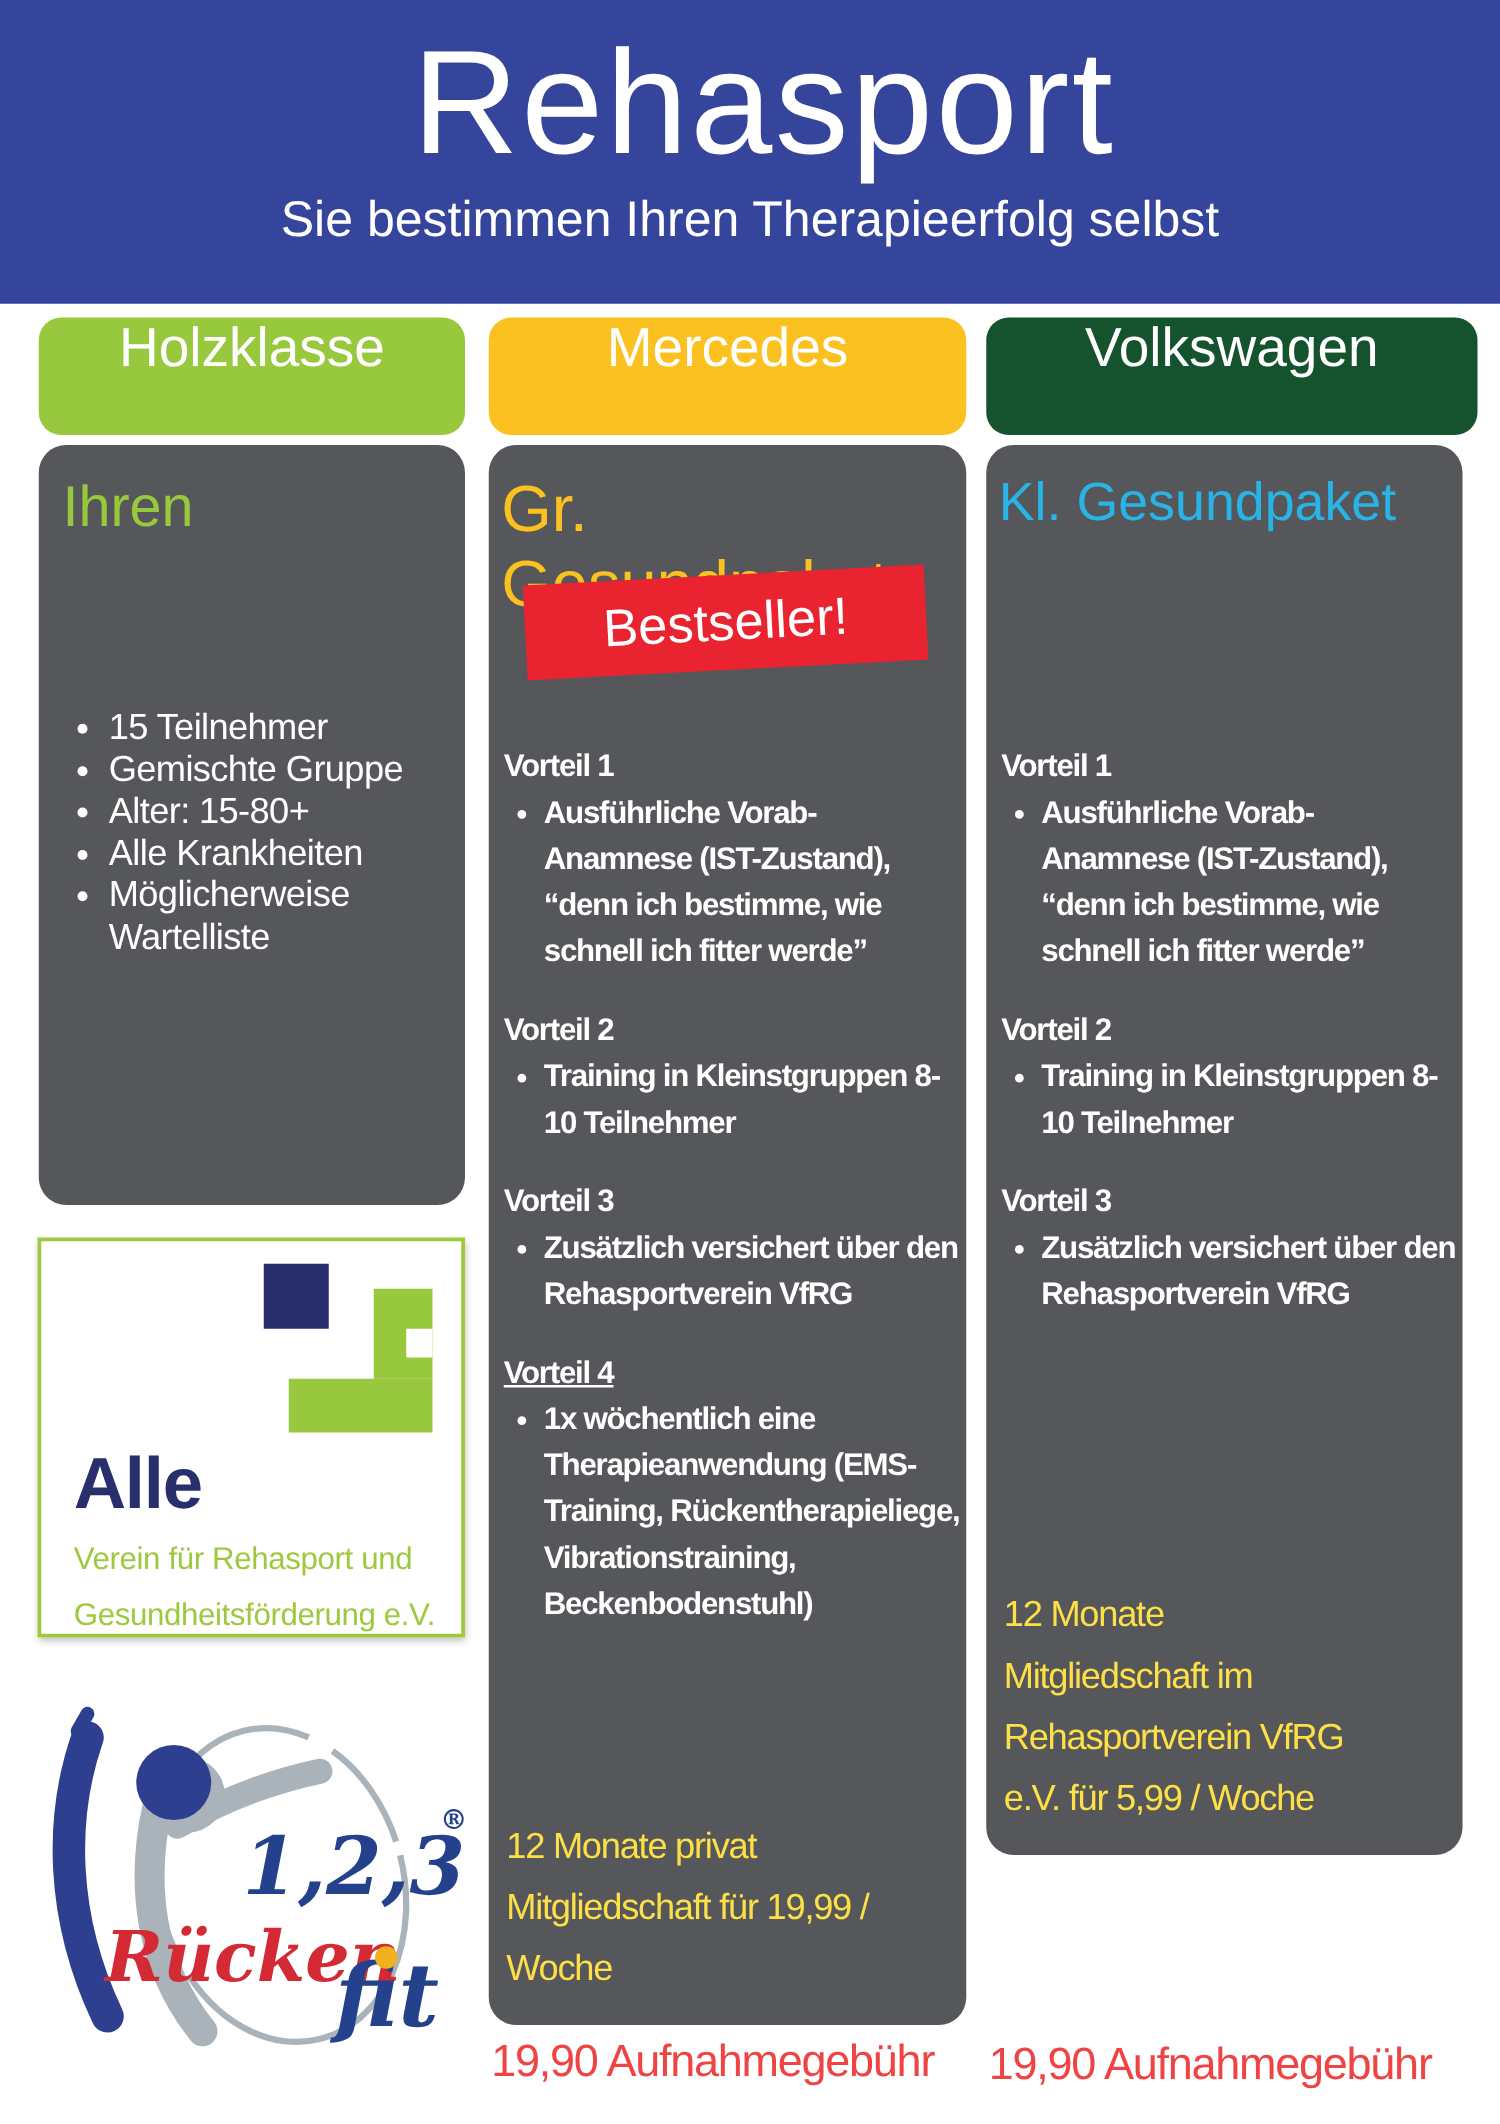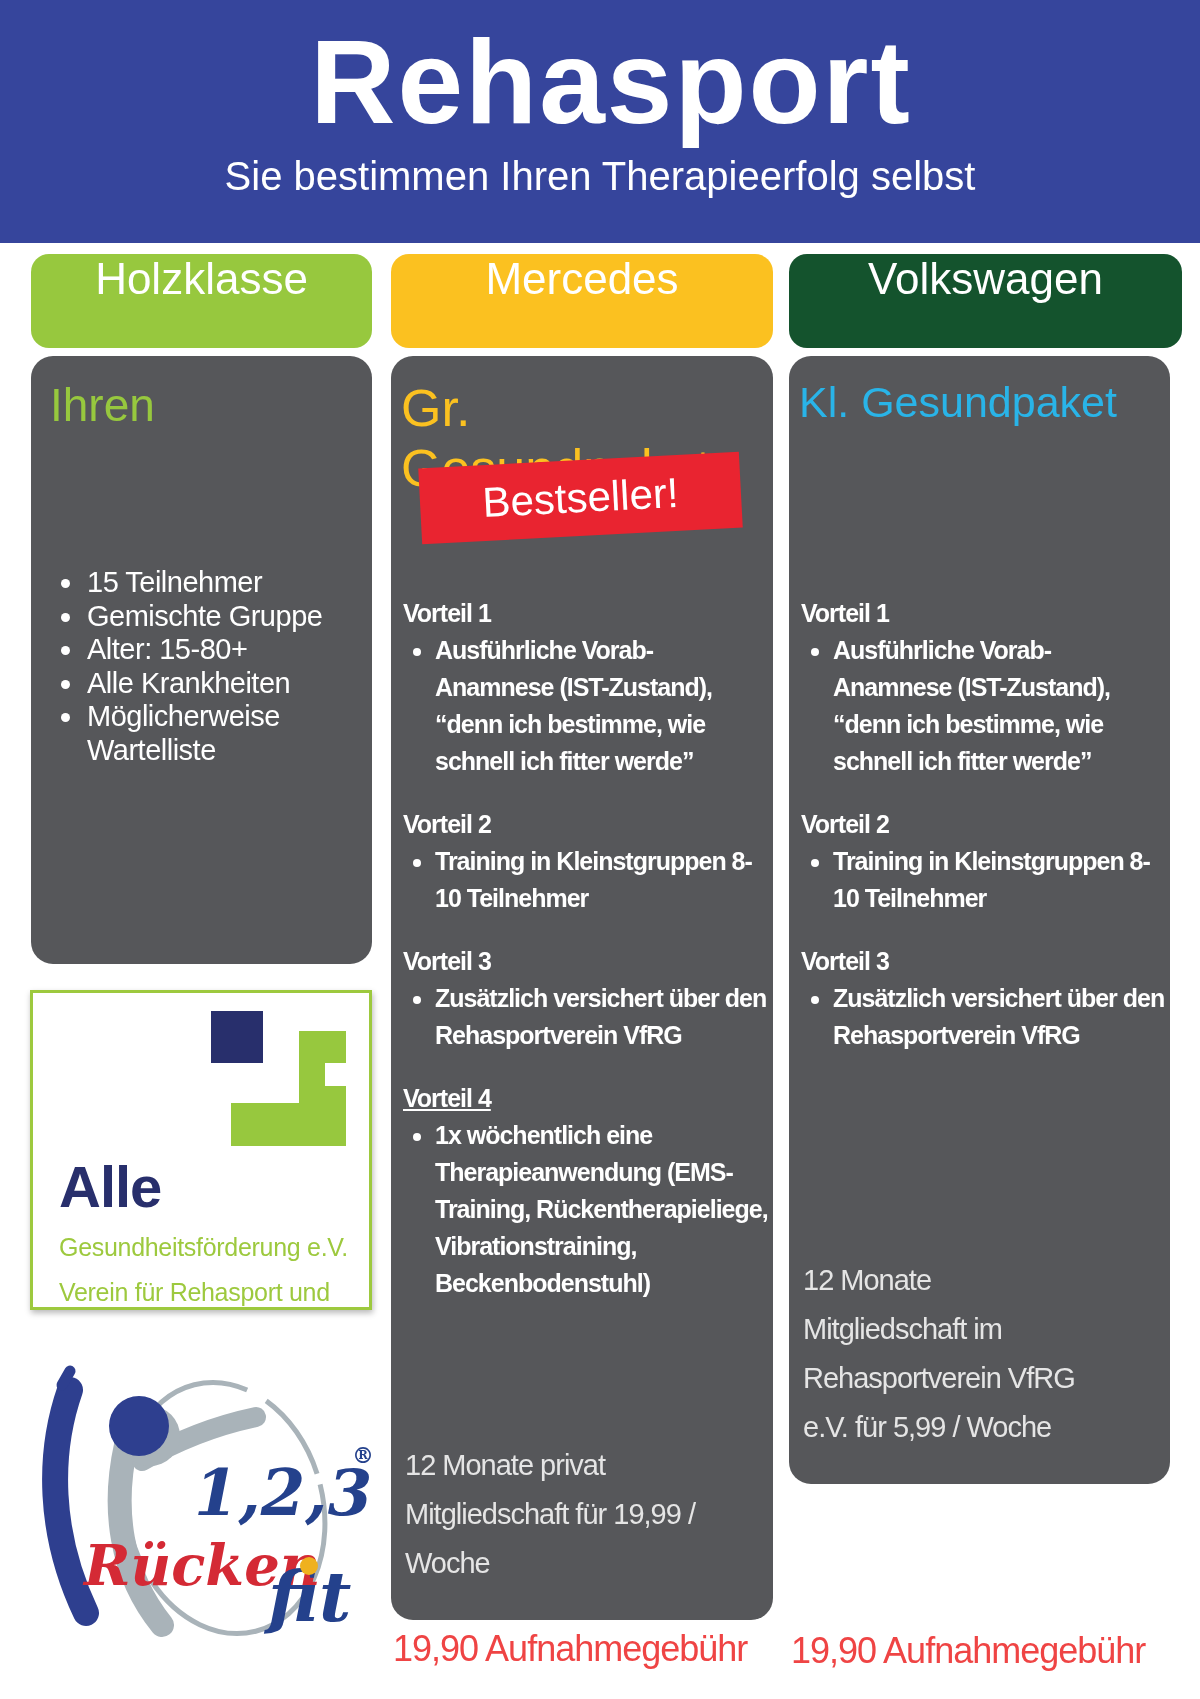--- a/index.html
+++ b/index.html
@@ -1,21 +1,21 @@
 <!DOCTYPE html>
 <html><head>
 <meta charset="utf-8">
 <style>
   html,body{margin:0;padding:0;background:#ffffff;}
   .page{position:relative;width:1200px;height:1699px;background:#ffffff;overflow:hidden;
         font-family:"Liberation Sans", sans-serif;}
 
   
   .hdr{position:absolute;left:0;top:0;width:1200px;height:243px;background:#36459C;color:#fff;text-align:center;}
-  .hdr-title{font-size:118px;line-height:120px;padding-top:22px;font-weight:700;letter-spacing:2px;padding-left:22px;}
+  .hdr-title{font-size:118px;line-height:120px;padding-top:22px;font-weight:400;letter-spacing:2px;padding-left:22px;}
   .hdr-sub{font-size:40px;line-height:44px;margin-top:12px;font-weight:400;}
 
   
   .chip{position:absolute;top:254px;height:94px;border-radius:18px;color:#fff;font-size:44px;
         display:flex;align-items:flex-start;justify-content:center;}
   .chip-0{left:31px;width:341px;background:#97C83E;}
   .chip-1{left:391px;width:382px;background:#FBC120;}
   .chip-2{left:789px;width:393px;background:#14532d;}
 
   
@@ -40,22 +40,22 @@
 
   
   .sections{position:absolute;top:239px;left:12px;right:2px;font-weight:bold;
             font-size:25px;line-height:37px;letter-spacing:-1px;}
   .sec-h{margin:26px 0 0 0;}
   .sec-h:first-child{margin-top:0;}
   .sec-h.underline{text-decoration:underline;}
   .sec-items{margin:0;padding:0 0 0 32px;list-style:disc;}
   .sec-items li{padding-left:0;}
 
-  .price{position:absolute;left:14px;bottom:32px;font-size:29px;line-height:49px;
-         letter-spacing:-1px;font-weight:400;white-space:pre-line;color:#e5e5e5;}
+  .price{position:absolute;left:14px;bottom:20px;font-size:29px;line-height:49px;
+         letter-spacing:-1px;font-weight:400;white-space:pre-line;color:#fde047;}
 
   .fee{position:absolute;font-size:36px;letter-spacing:-1px;color:#ef4444;font-weight:400;}
   .fee-1{left:393px;top:1628px;}
   .fee-2{left:791px;top:1630px;}
 
   
   .vfrg{position:absolute;left:30px;top:990px;width:336px;height:314px;background:#fff;
         border:3px solid #9DC93E;box-shadow:1px 3px 6px rgba(0,0,0,0.28);}
   .vfrg-mark{position:absolute;left:170px;top:14px;}
   .vfrg-abbr{position:absolute;left:26px;top:160px;font-size:58px;font-weight:bold;
@@ -152,22 +152,22 @@
 
   <div class="vfrg">
     <svg class="vfrg-mark" width="150" height="140" viewBox="0 0 150 140">
       <rect x="8" y="4" width="52" height="52" fill="#282F6C"></rect>
       <rect x="96" y="24" width="47" height="72" fill="#97C83E"></rect>
       <rect x="28" y="96" width="115" height="43" fill="#97C83E"></rect>
       <rect x="122" y="56" width="21" height="23" fill="#ffffff"></rect>
     </svg>
     <div class="vfrg-abbr">Alle</div>
     <div class="vfrg-sub">
+      <div>Verein für Rehasport und</div>
       <div>Gesundheitsförderung e.V.</div>
-      <div>Verein für Rehasport und</div>
     </div>
   </div>
 
   <svg class="rfit" width="350" height="335" viewBox="0 0 350 335">
     <ellipse cx="203" cy="175" rx="98" ry="127" fill="none" stroke="#A9B3B9" stroke-width="5" stroke-dasharray="300 26 260 22 90 40" transform="rotate(-14 203 175)"></ellipse>
     <path d="M48,57 C 26,120 26,200 64,280" fill="none" stroke="#2E3F8F" stroke-width="26" stroke-linecap="round"></path>
     <path d="M40,52 L48,38" fill="none" stroke="#2E3F8F" stroke-width="11" stroke-linecap="round"></path>
     <path d="M104,112 C 90,175 98,240 140,292" fill="none" stroke="#A9B3B9" stroke-width="24" stroke-linecap="round"></path>
     <path d="M120,128 C 158,106 196,92 234,84" fill="none" stroke="#A9B3B9" stroke-width="20" stroke-linecap="round"></path>
     <circle cx="128" cy="103" r="30" fill="#A9B3B9"></circle>

